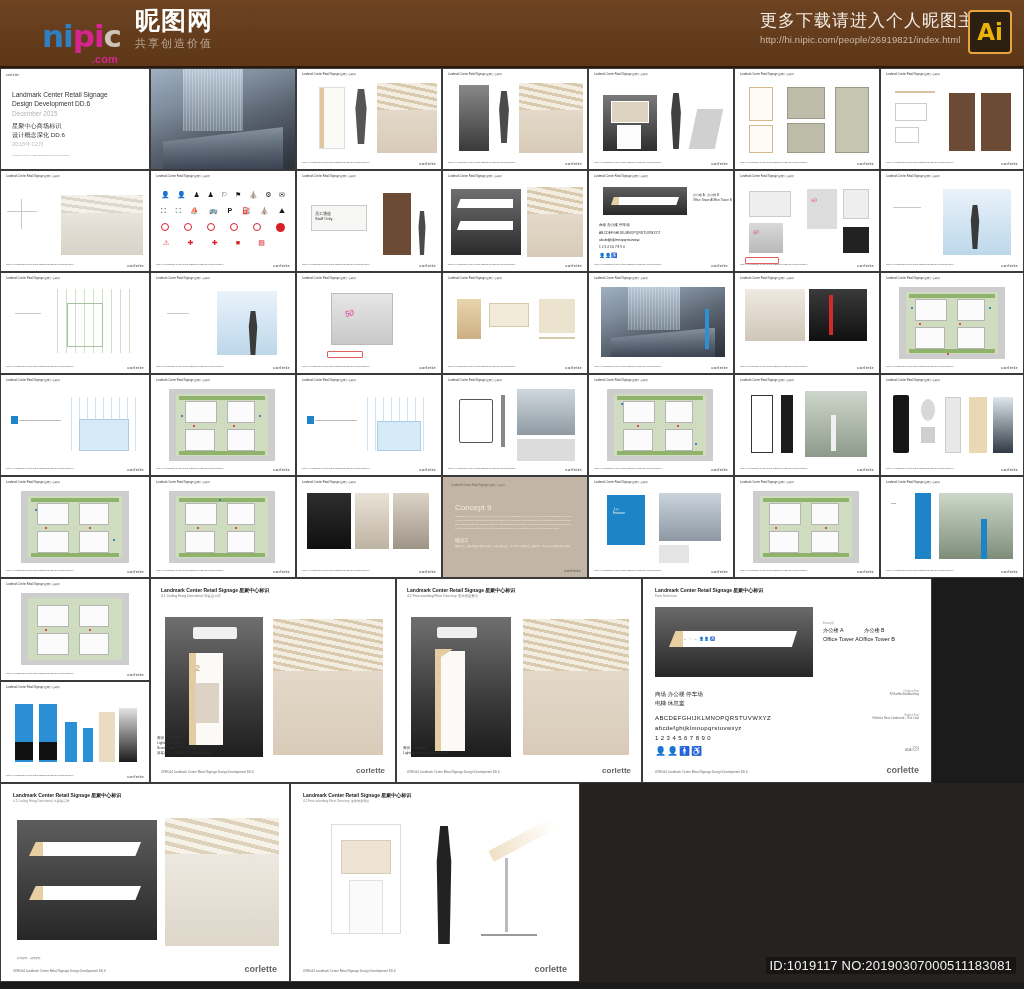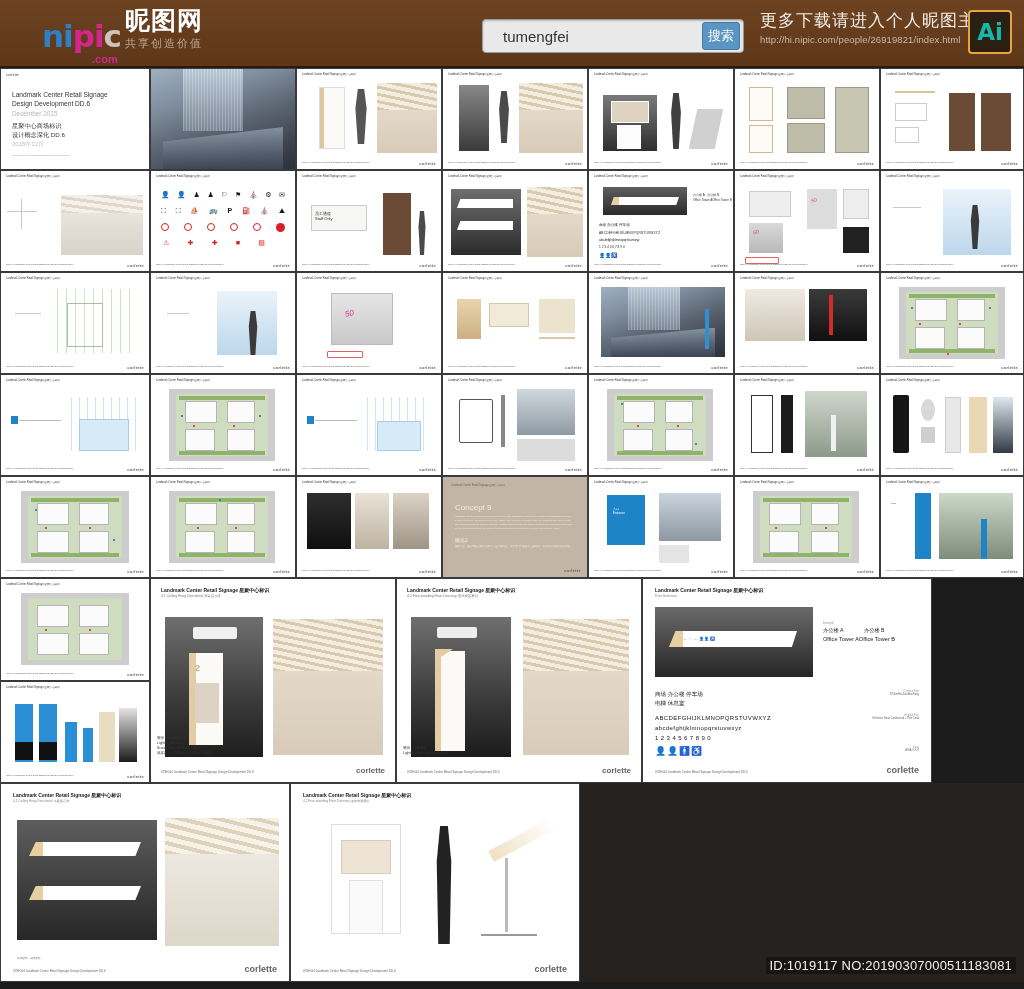--- a/index.html
+++ b/index.html
@@ -11,21 +11,21 @@
     position: relative;
   }
 
   
   #header {
     width: 1024px; height: 68px;
     background: linear-gradient(#6d4322, #5d3718);
     position: relative;
     border-bottom: 2px solid #2a1a0c;
   }
-  .logo-wrap { position: absolute; left: 42px; top: 8px; display: flex; align-items: flex-end; gap: 4px; }
+  .logo-wrap { position: absolute; left: 42px; top: 8px; display: flex; align-items: flex-end; gap: 14px; }
   .logo-en { font-size: 31px; font-weight: bold; letter-spacing: -1px; line-height: 0.95; font-family: "DejaVu Sans", sans-serif; }
   .logo-en .l1 { color: #2f7fc4; }
   .logo-en .l2 { color: #2f7fc4; }
   .logo-en .l3 { color: #d6258f; }
   .logo-en .l4 { color: #d6258f; }
   .logo-en .l5 { color: #cfc4ba; }
   .logo-dotcom { color: #d6258f; font-size: 11px; font-weight: bold; position: absolute; left: 50px; top: 31px; letter-spacing: 0px; }
   .logo-cn { color: #fff; font-size: 25px; font-weight: bold; line-height: 1; letter-spacing: 1px; }
   .logo-slogan { color: #b9a896; font-size: 11px; letter-spacing: 2px; margin-top: 3px; }
   .logo-col { display: flex; flex-direction: column; }
@@ -50,21 +50,21 @@
     color: #fff; font-size: 13px; cursor: pointer;
     font-family: "Liberation Sans", sans-serif;
   }
   #promo { position: absolute; left: 760px; top: 11px; }
   #promo-cn { color: #f2ece5; font-size: 17px; letter-spacing: 1px; line-height: 1.2; }
   #promo-url { color: #c9b9a8; font-size: 9.5px; margin-top: 3px; letter-spacing: 0.1px; }
   #ai-badge {
     position: absolute; right: 12px; top: 10px;
     width: 44px; height: 44px;
     background: #2b1f12; border: 2px solid #e8a33d; border-radius: 4px;
-    color: #14b8a6; font-size: 23px; font-weight: bold;
+    color: #eab308; font-size: 23px; font-weight: bold;
     display: flex; align-items: center; justify-content: center;
     font-family: "DejaVu Sans", sans-serif;
   }
 
   
   #sheet { position: absolute; top: 68px; left: 0; width: 1024px; height: 921px; background: #1b1b1b; }
   .row { display: flex; width: 100%; }
   .card { background: #fff; border: 1px solid #3a3a3a; overflow: hidden; position: relative; }
   .pg { width: 100%; height: 100%; position: relative; background: #fff; padding: 4px 5px; }
   .pg-head { font-size: 2.6px; color: #333; line-height: 1.5; }
@@ -120,24 +120,20 @@
     <div style="position:relative;">
       <div class="logo-en"><span class="l1">n</span><span class="l2">i</span><span class="l3">p</span><span class="l4">i</span><span class="l5">c</span></div>
       <div class="logo-dotcom">.com</div>
     </div>
     <div class="logo-col">
       <div class="logo-cn">昵图网</div>
       <div class="logo-slogan">共享创造价值</div>
     </div>
   </div>
 
-  <div id="searchbox">
-    <input id="searchinput" value="tumengfei" placeholder="请输入关键词" style="">
-    <button id="searchbtn">搜索</button>
-  </div>
 
   <div id="promo">
     <div id="promo-cn">更多下载请进入个人昵图主页</div>
     <div id="promo-url">http://hi.nipic.com/people/26919821/index.html</div>
   </div>
 
   <div id="ai-badge">Ai</div>
 </div>
 
 <div id="sheet">

